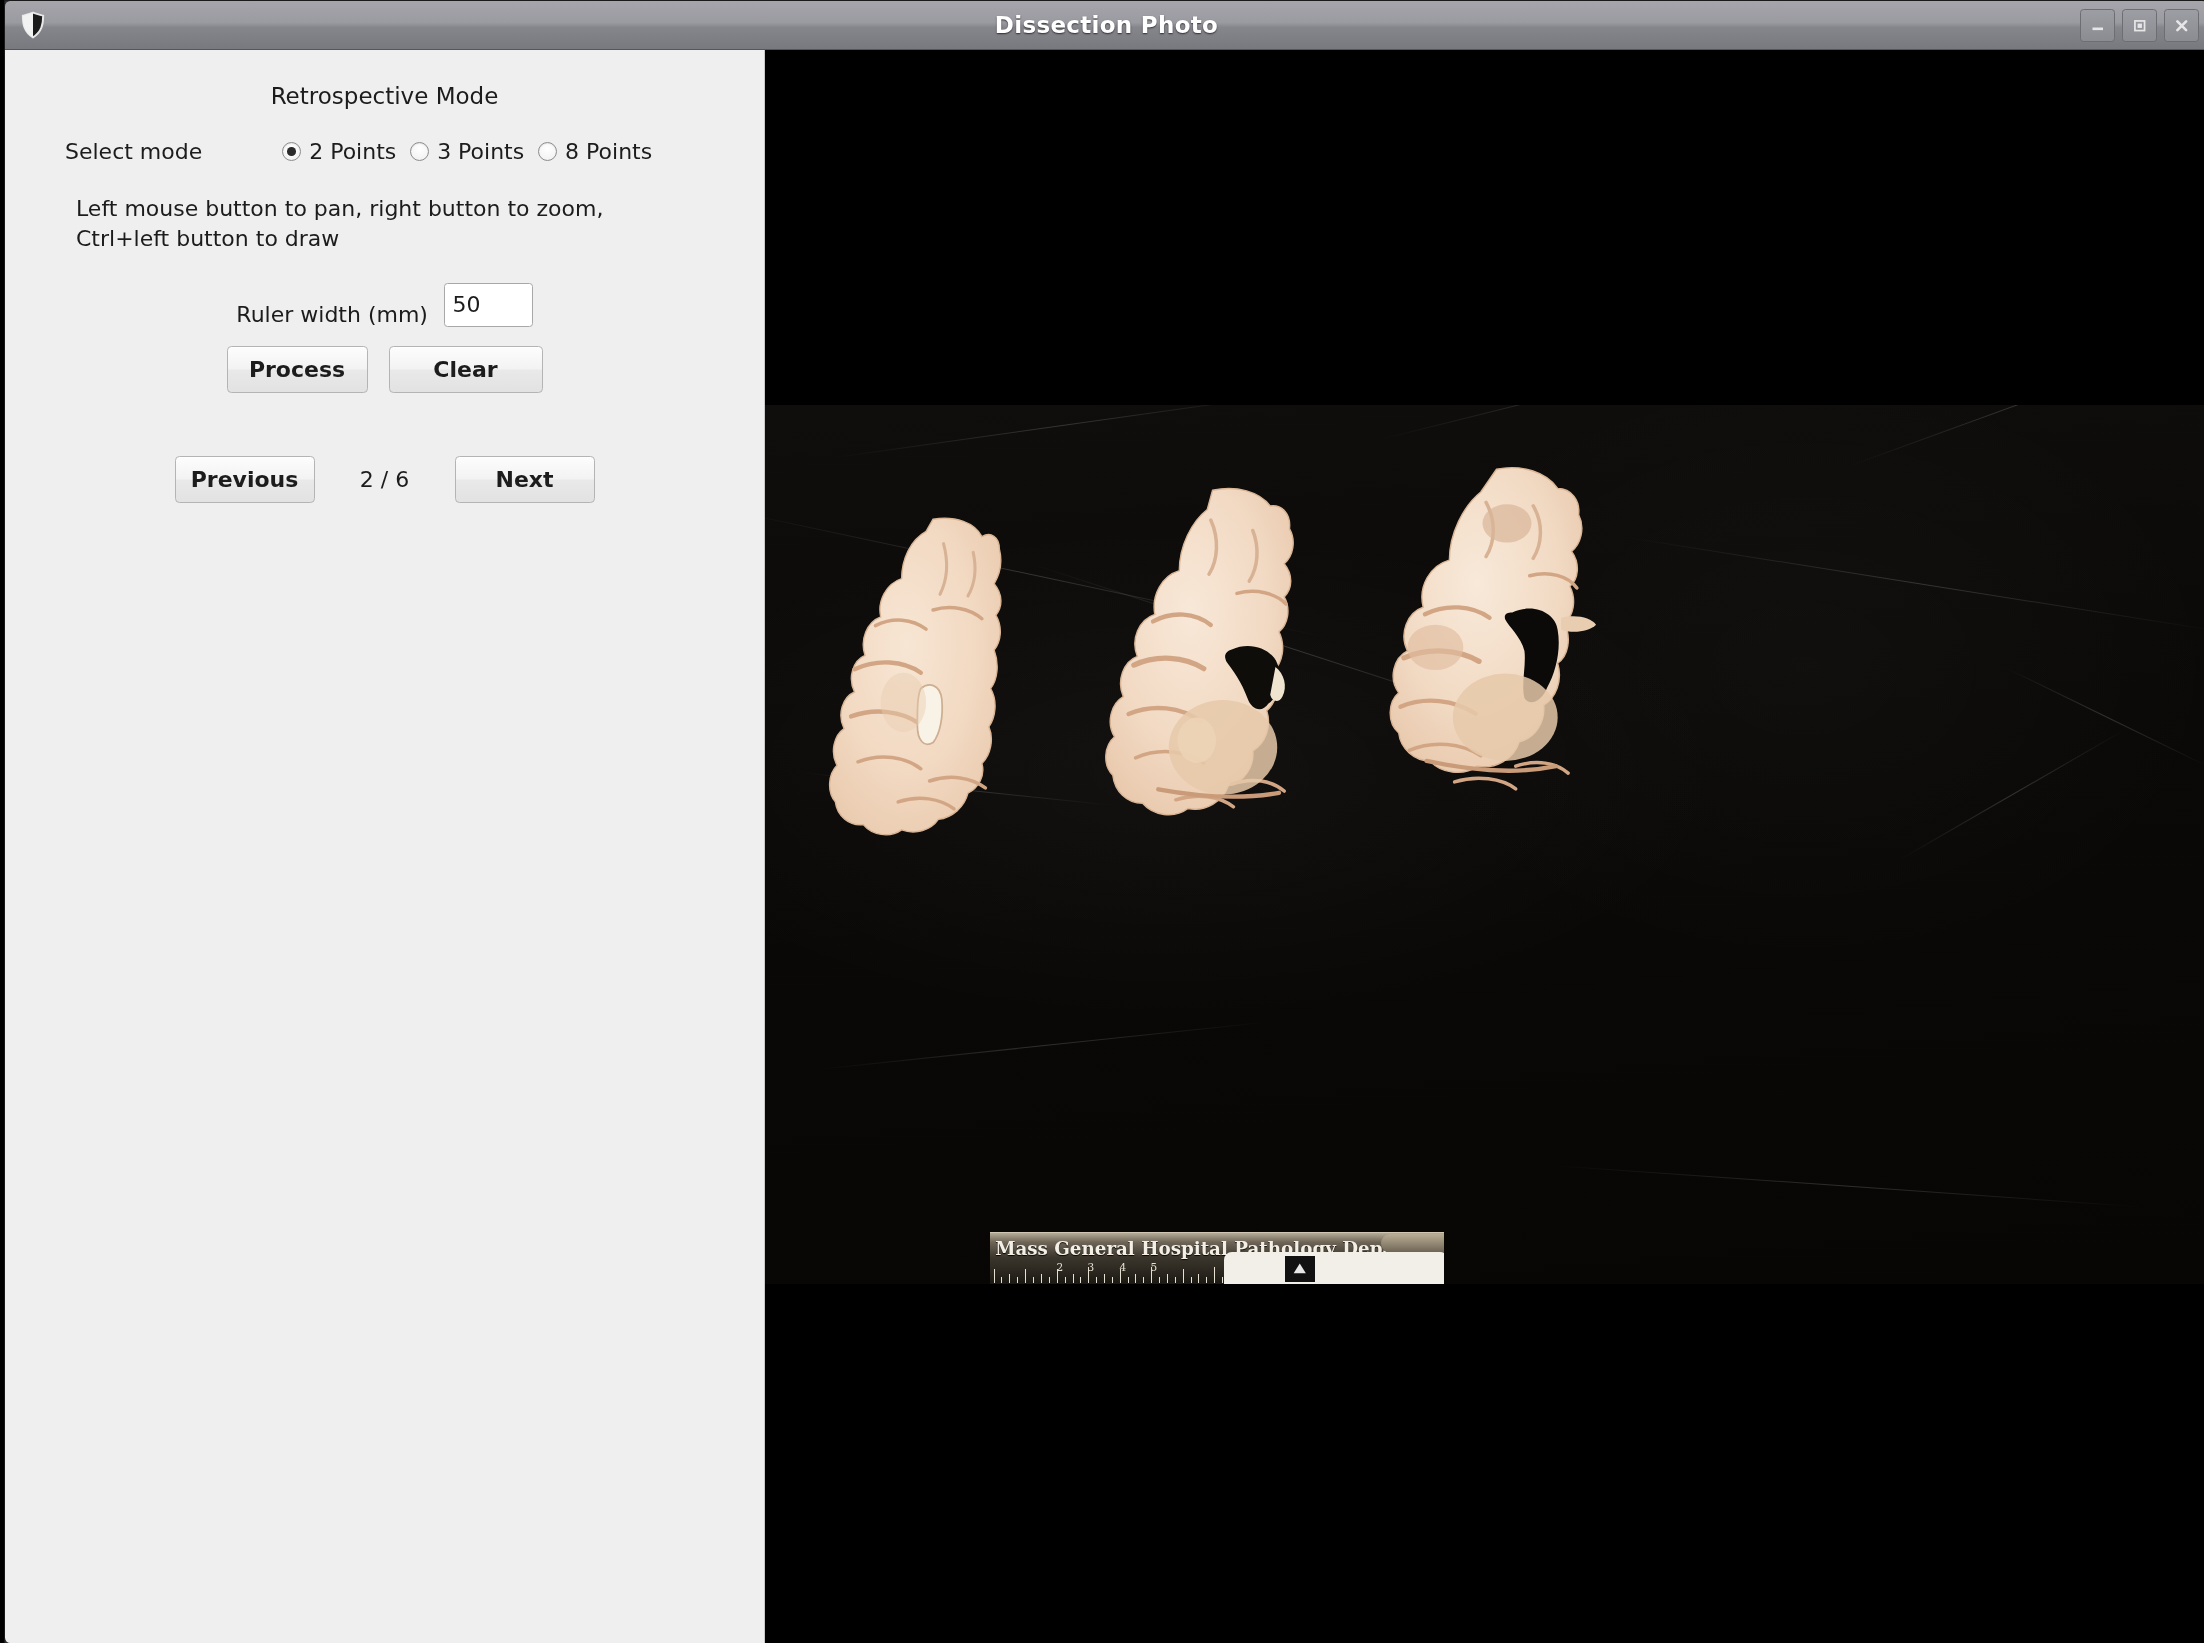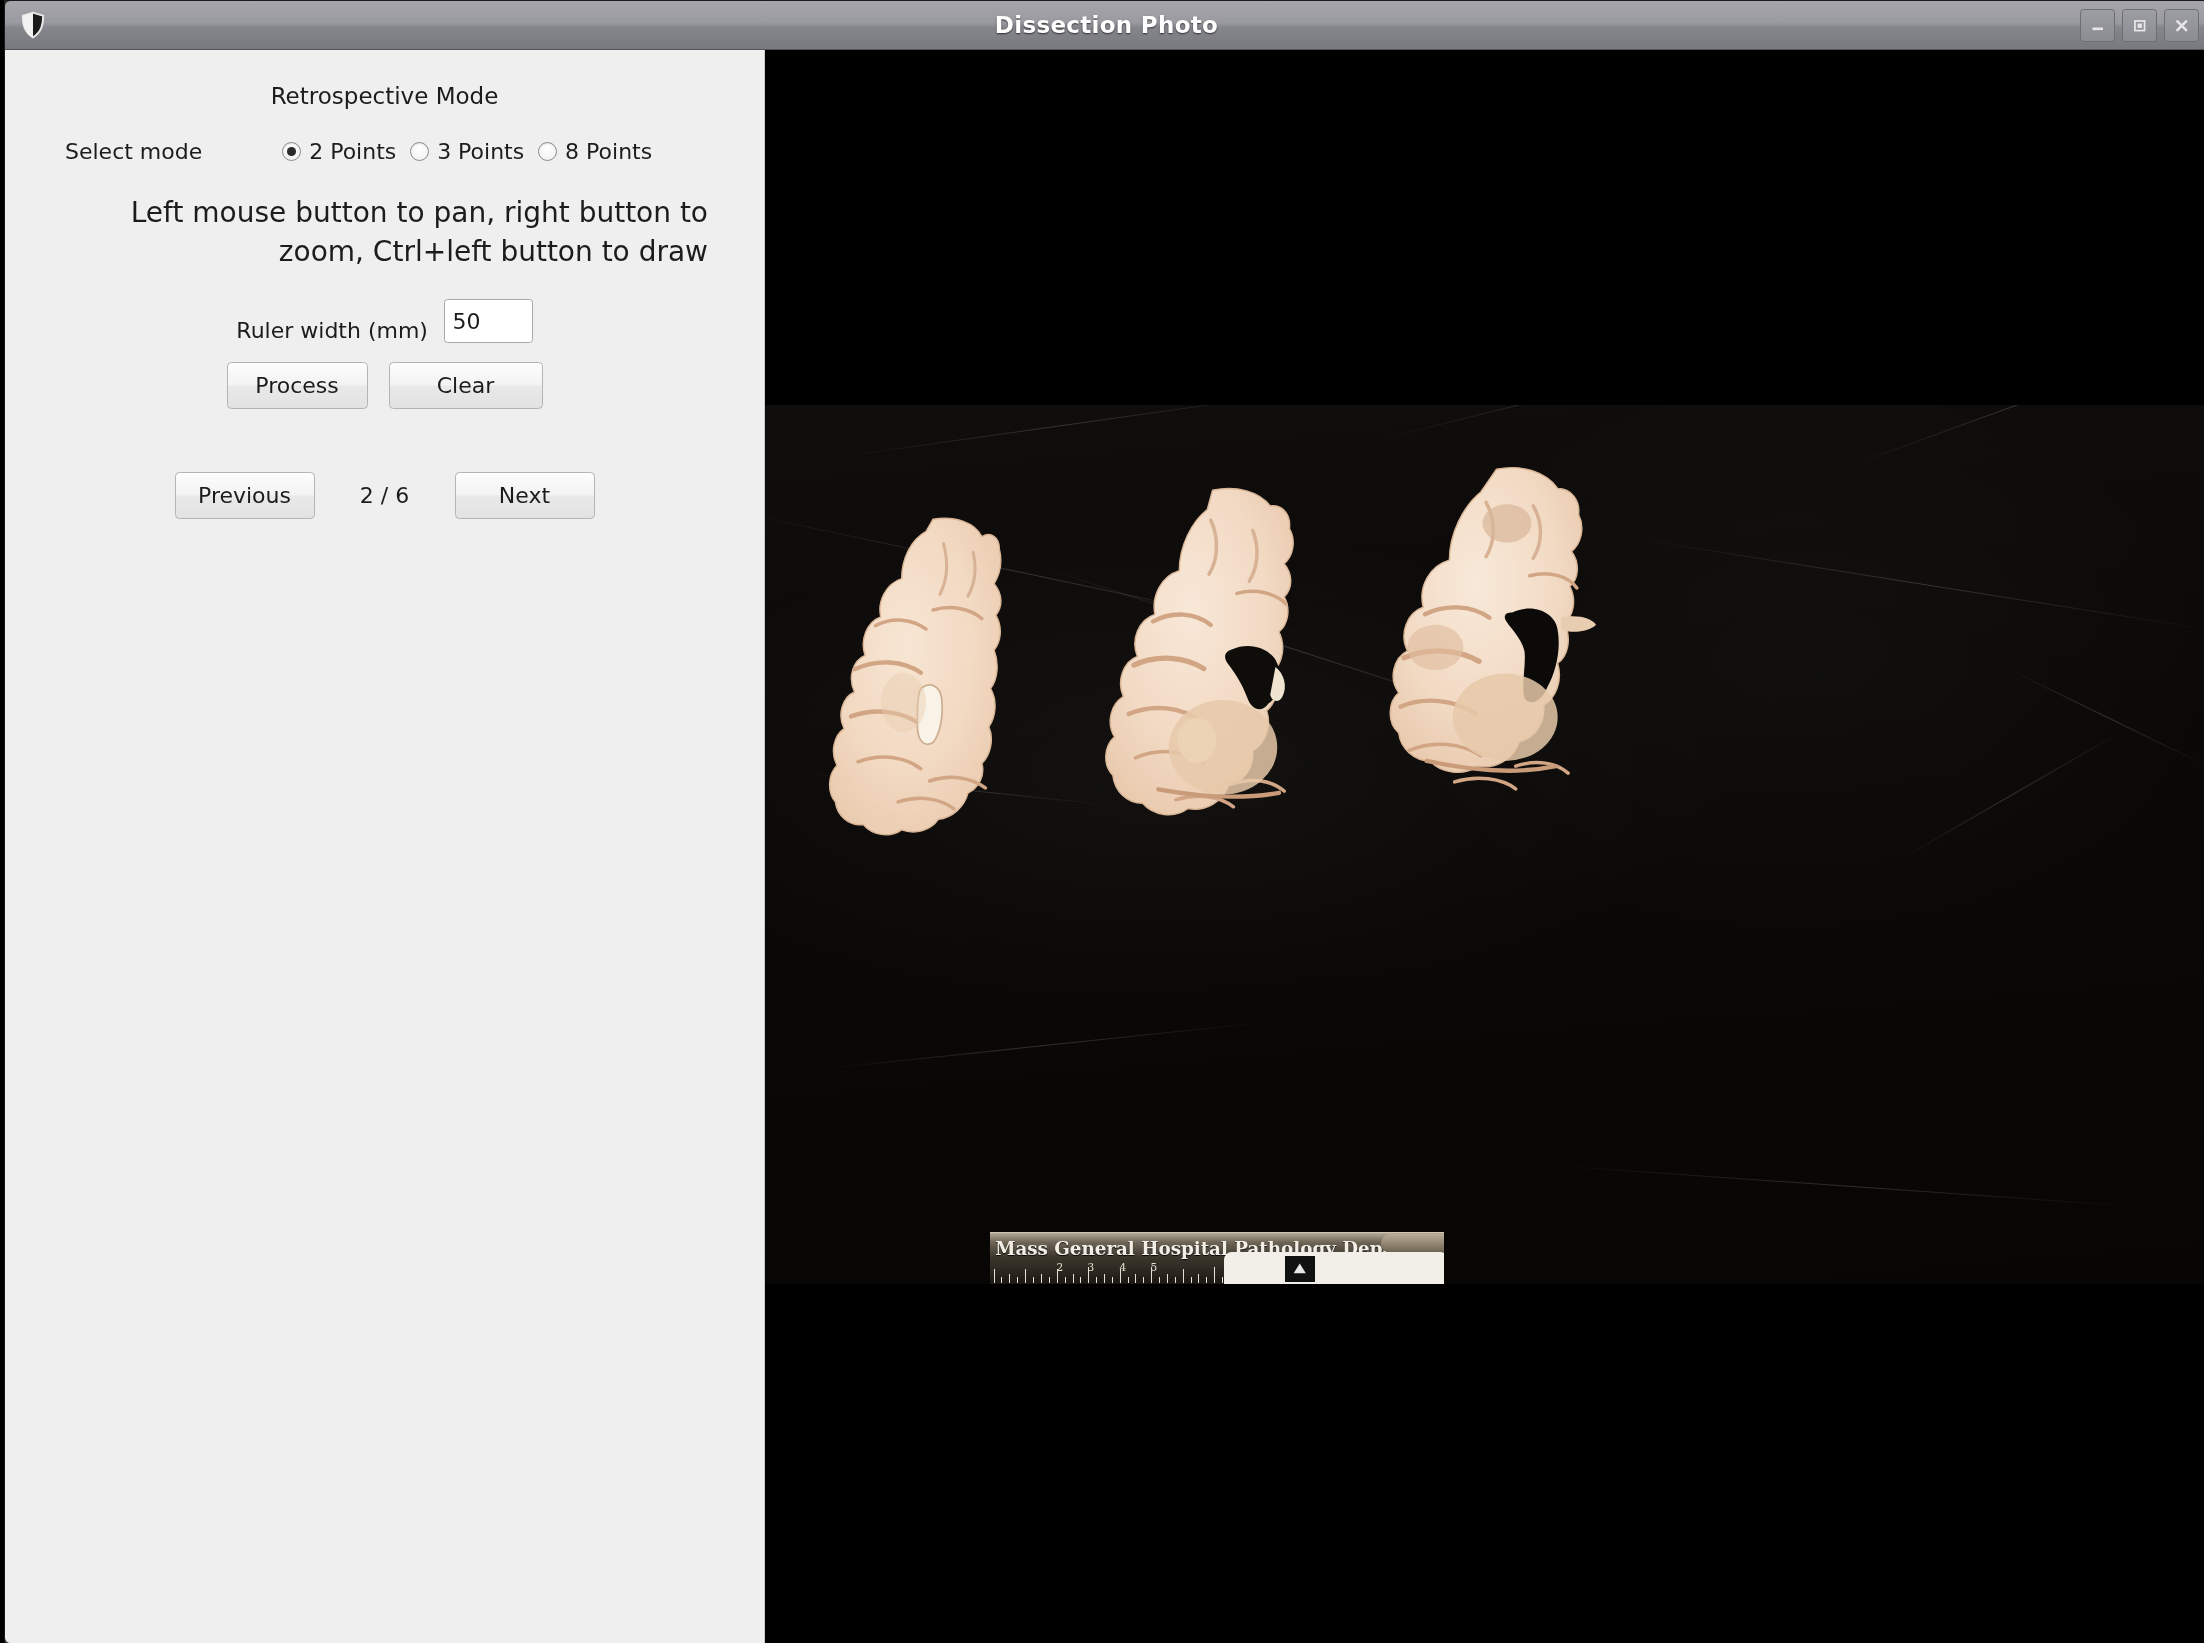--- a/index.html
+++ b/index.html
@@ -130,25 +130,25 @@
   }
   .radio-dot.selected::after {
     content: "";
     width: 8.7px; height: 8.7px;
     border-radius: 50%;
     background: #2a2a2a;
   }
   .radio-label { font-size: 22px; color: #1c1c1c; }
 
   #hint-text {
-    text-align: right;
-    font-size: 28px;
+    text-align: left;
+    font-size: 22px;
     color: #1c1c1c;
     line-height: 1.38;
-    padding: 0 56px;
+    padding: 0 71px;
     margin-top: 30px;
     margin-bottom: 28px;
   }
 
   #ruler-row {
     display: flex;
     align-items: flex-end;
     justify-content: center;
     gap: 15.7px;
     margin-bottom: 19px;
@@ -170,20 +170,21 @@
   .btn {
     border: 0.9px solid #b4b4b4;
     border-radius: 4.4px;
     background: linear-gradient(to bottom, #fdfdfd 0%, #f3f3f3 48%, #e9e9e9 52%, #e2e2e2 100%);
     font-size: 22px;
     color: #1c1c1c;
     font-family: "DejaVu Sans", "Liberation Sans", sans-serif;
     cursor: pointer;
     height: 47px;
     box-shadow: 0 0.9px 0 rgba(255,255,255,0.7) inset;
+    font-weight: bold;
   }
   .btn:disabled, .btn.disabled {
     color: #b0b0b0;
     cursor: default;
     background: linear-gradient(to bottom, #f6f6f6 0%, #efefef 100%);
     border-color: #d4d4d4;
   }
 
   #action-row {
     display: flex;

